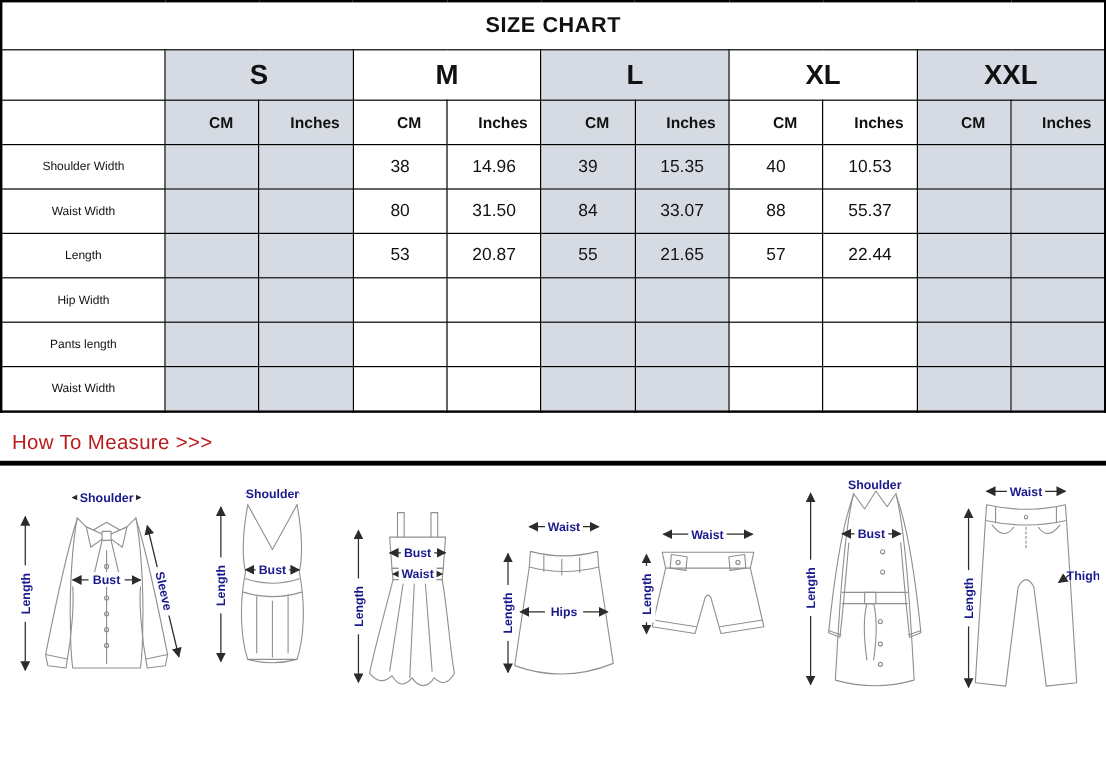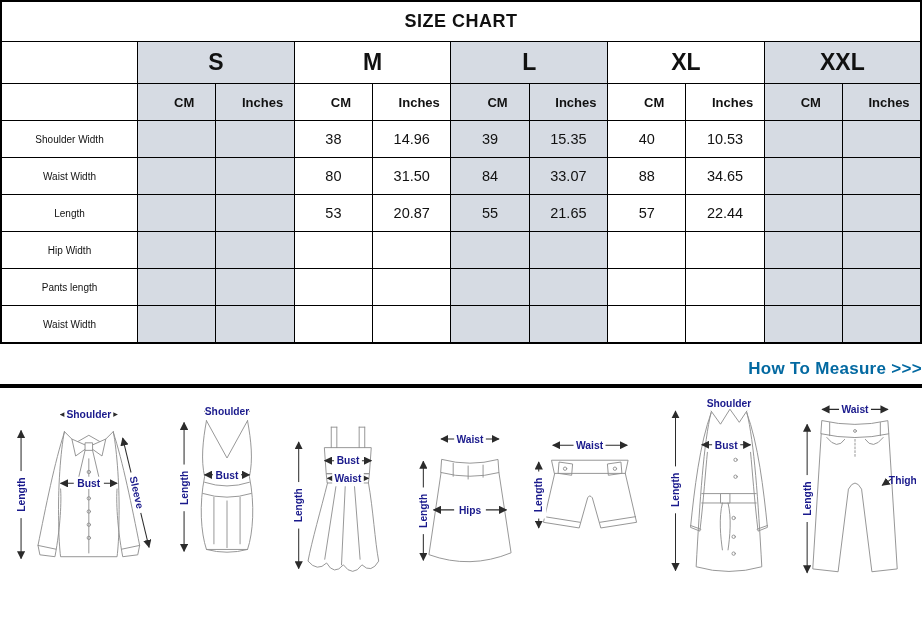--- a/index.html
+++ b/index.html
@@ -8,22 +8,22 @@
   table.sizechart{border-collapse:collapse;width:922px;table-layout:fixed;
         border:2px solid #000;}
   table.sizechart td{border:1px solid #000;text-align:center;vertical-align:middle;
         color:#111;overflow:hidden;white-space:nowrap;}
   td.titlecell{height:37px;font-size:18px;font-weight:bold;color:#000;letter-spacing:.5px;}
   td.sizecell{height:39px;font-size:23px;font-weight:bold;color:#ff0000;}
   td.unitcell{height:34px;font-size:13px;font-weight:bold;color:#111;padding-left:16px;}
   td.rowlabel{height:34px;font-size:10px;color:#222;}
   td.valcell{font-size:14.5px;color:#222;}
   .shade{background:#d6dbe3;}
-  .measure-head{margin:15px 0 5px 10px;font-size:17px;font-weight:bold;
-        color:#0369a1;letter-spacing:.3px;text-align:right;}
+  .measure-head{margin:15px 0 5px 10px;font-size:17px;font-weight:normal;
+        color:#b91c1c;letter-spacing:.3px;}
   .rule{height:4px;background:#000;width:922px;}
   .diagrams{display:flex;justify-content:space-between;align-items:flex-start;
         padding:6px 6px 0 6px;width:910px;}
   .g{fill:none;stroke:#909090;stroke-width:1;stroke-linejoin:round;stroke-linecap:round;}
   .gf{fill:#fff;stroke:#909090;stroke-width:1;stroke-linejoin:round;}
   .mline{stroke:#2b2b2b;stroke-width:1.1;}
   .mlab{fill:#1a1a8c;font-family:"Liberation Sans",sans-serif;font-size:11px;
         font-weight:bold;text-anchor:middle;}
   .wbg{fill:#ffffff;}
 </style>
@@ -88,21 +88,21 @@
         </tr>
         <tr>
           <td class="rowlabel">Waist Width</td>
           <td class="valcell shade"></td>
           <td class="valcell shade"></td>
           <td class="valcell">80</td>
           <td class="valcell">31.50</td>
           <td class="valcell shade">84</td>
           <td class="valcell shade">33.07</td>
           <td class="valcell">88</td>
-          <td class="valcell">34.65</td>
+          <td class="valcell">55.37</td>
           <td class="valcell shade"></td>
           <td class="valcell shade"></td>
         </tr>
         <tr>
           <td class="rowlabel">Length</td>
           <td class="valcell shade"></td>
           <td class="valcell shade"></td>
           <td class="valcell">53</td>
           <td class="valcell">20.87</td>
           <td class="valcell shade">55</td>

